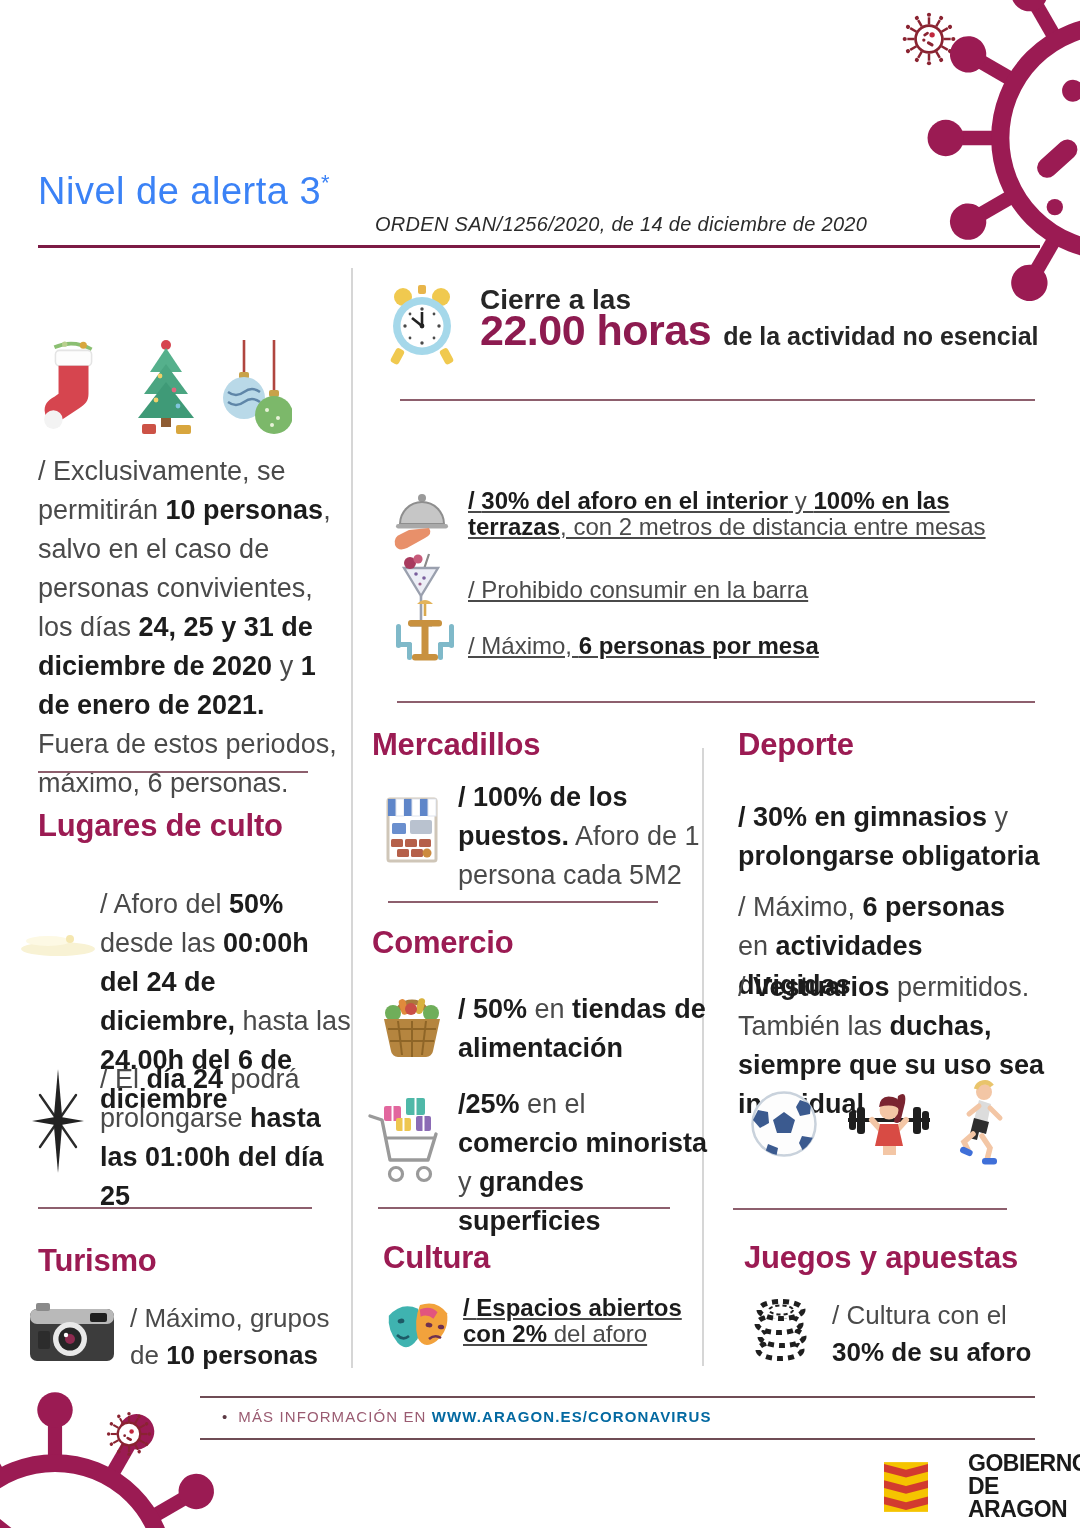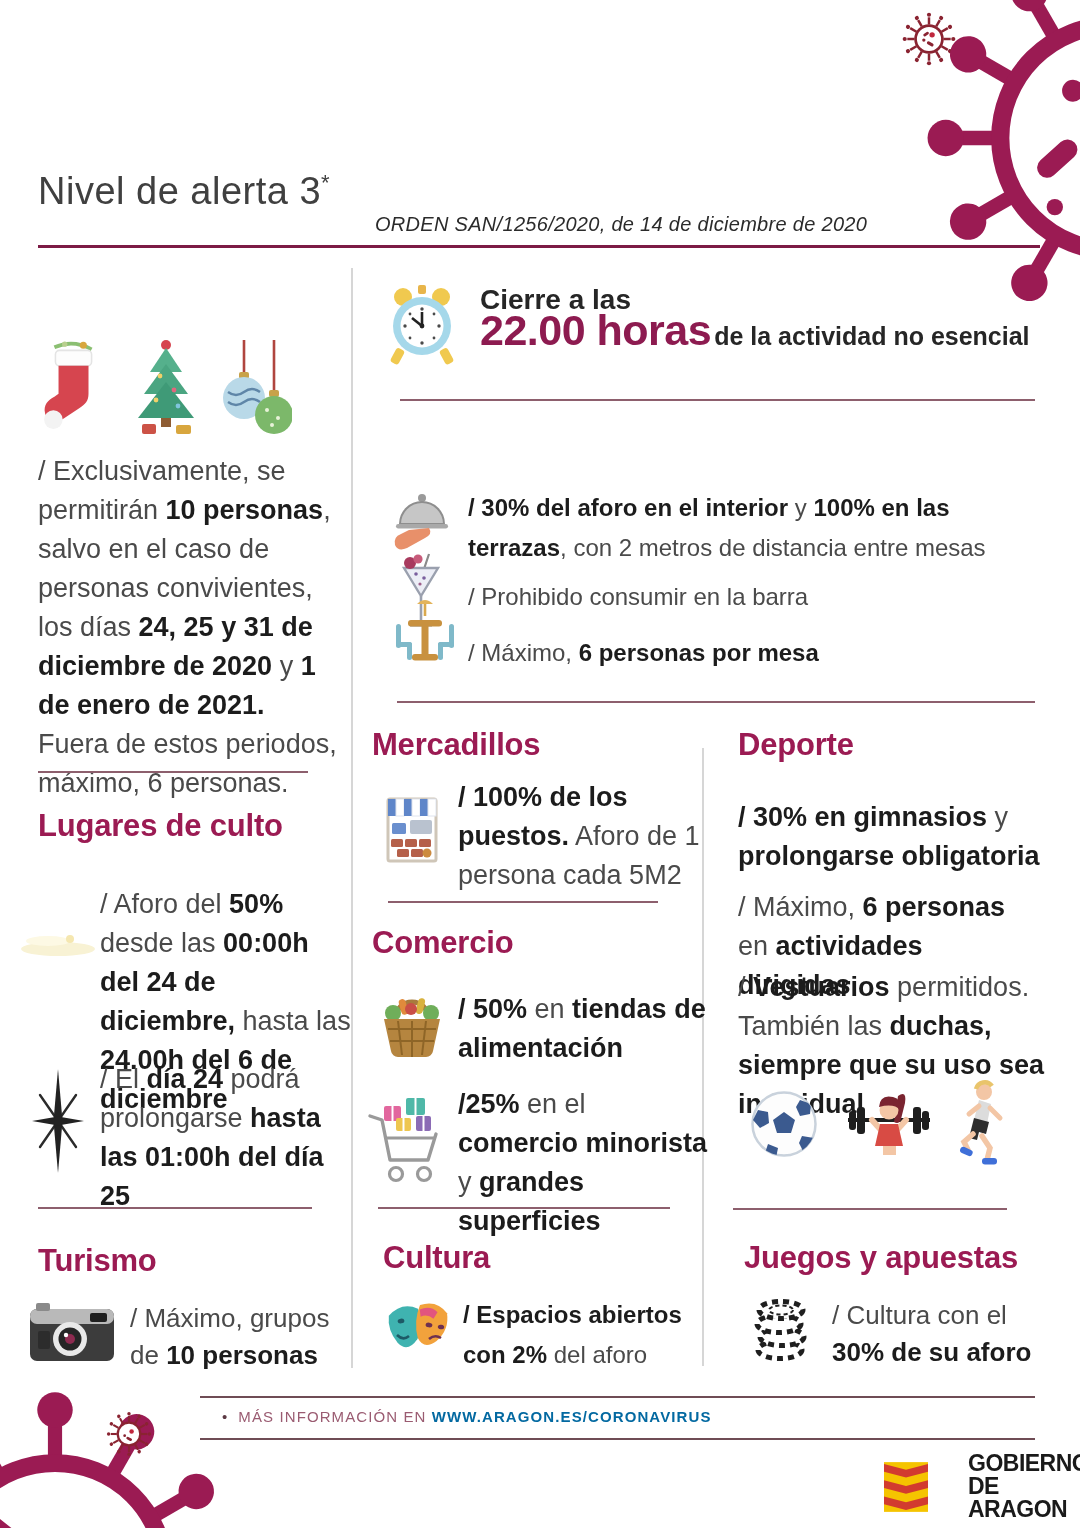--- a/index.html
+++ b/index.html
@@ -5,32 +5,32 @@
   html,body{margin:0;padding:0;background:#ffffff;}
   .page{
     position:relative;width:1080px;height:1528px;background:#ffffff;overflow:hidden;
     font-family:"Liberation Sans", sans-serif;color:#4a4a4a;
   }
   .abs{position:absolute;}
   .mk{color:#9b1b53;font-weight:700;}
   .dk{color:#2e2e2e;}
   .b{font-weight:700;color:#1c1c1c;}
   .title-main{font-size:43px;line-height:55px;font-weight:400;letter-spacing:-0.3px;}
-  .alert{font-size:38px;font-weight:400;color:#404040;letter-spacing:0.5px;}
+  .alert{font-size:38px;font-weight:400;color:#3b82f6;letter-spacing:0.5px;}
   .alert sup{font-size:22px;}
   .orden{font-size:20px;font-style:italic;color:#2b2b2b;letter-spacing:0.3px;}
   .sec-title{font-size:31px;font-weight:700;color:#9b1b53;letter-spacing:-0.2px;}
   .t27{font-size:27px;line-height:39px;color:#4a4a4a;}
   .t26{font-size:26px;line-height:37px;color:#4a4a4a;}
-  .t24{font-size:24px;line-height:40px;color:#4a4a4a;}
+  .t24{font-size:24px;line-height:26px;color:#4a4a4a;text-decoration:underline;}
   .hr-m{height:2px;background:#8d5f6d;}
   .hr-d{height:3px;background:#7c1b45;}
   .vr{width:2px;background:#d6d6d6;}
   .cierre-intro{font-size:28px;font-weight:700;color:#262626;}
-  .cierre-row{display:flex;align-items:baseline;gap:3px;}
+  .cierre-row{display:flex;align-items:baseline;gap:12px;}
   .cierre-time{font-size:43px;font-weight:700;color:#8d1b50;letter-spacing:-0.5px;}
   .cierre-scope{font-size:25px;font-weight:700;color:#262626;}
   .footer-info{font-size:15px;letter-spacing:1.1px;color:#9a5b71;}
   .footer-info .dot{color:#5c3a44;margin-right:10px;}
   .footer-info .url{font-weight:700;color:#0369a1;}
   .logo{display:flex;align-items:center;gap:8px;}
   .logo-text{font-size:23px;line-height:23px;font-weight:700;color:#1a1a1a;letter-spacing:-0.5px;}
   svg{display:block;}
 </style>
 </head>

